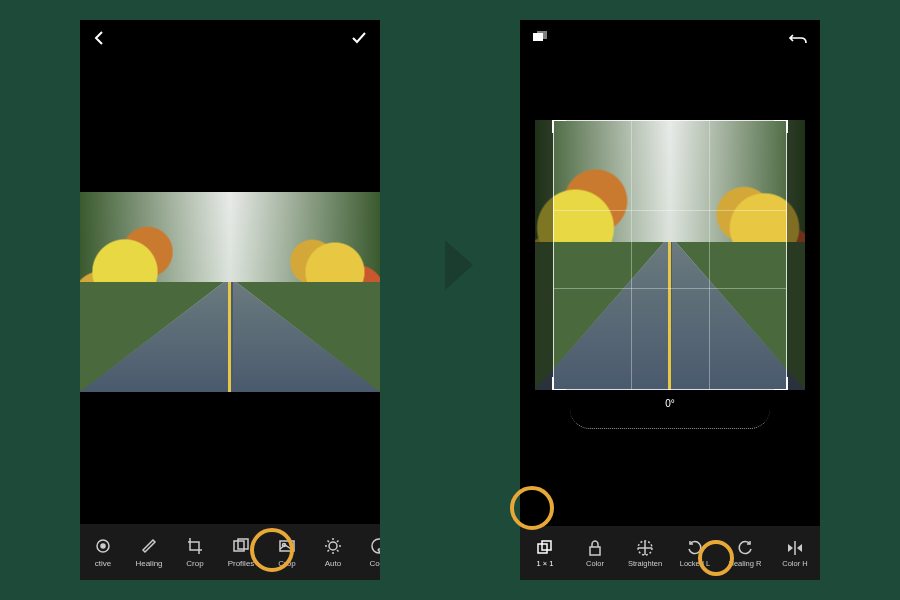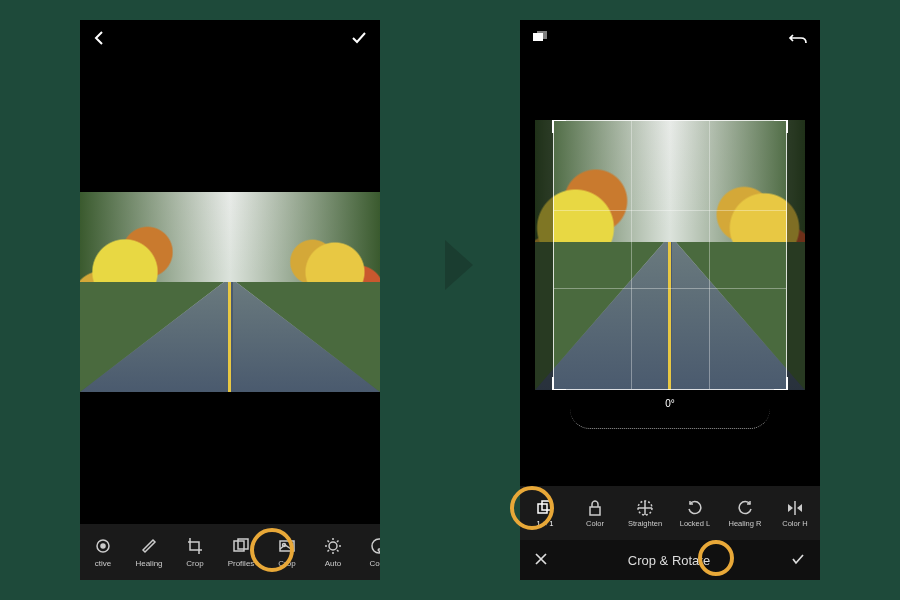--- a/index.html
+++ b/index.html
@@ -317,28 +317,15 @@
     </div>
     <div class="ctool">
       <svg viewBox="0 0 18 18">
           <path d="M9 2 V16"></path>
           <polygon points="2,5 7,9 2,13" fill="#ccc" stroke="none"></polygon>
           <polygon points="16,5 11,9 16,13" fill="#ccc" stroke="none"></polygon>
         </svg>
       <span>Color H</span>
     </div>
   </div>
-  <div class="titlebar">
-    <span>
-      <svg width="14" height="14" viewBox="0 0 14 14">
-          <path d="M2 2 L12 12 M12 2 L2 12" stroke-width="1.7"></path>
-        </svg>
-    </span>
-    <span>Crop &amp; Rotate</span>
-    <span>
-      <svg width="16" height="16" viewBox="0 0 16 16">
-          <polyline points="3,8 6,12 13,4" stroke-width="1.7"></polyline>
-        </svg>
-    </span>
-  </div>
   <div class="ring aspect"></div>
   <div class="ring check"></div>
 </div>
 
 </body></html>

